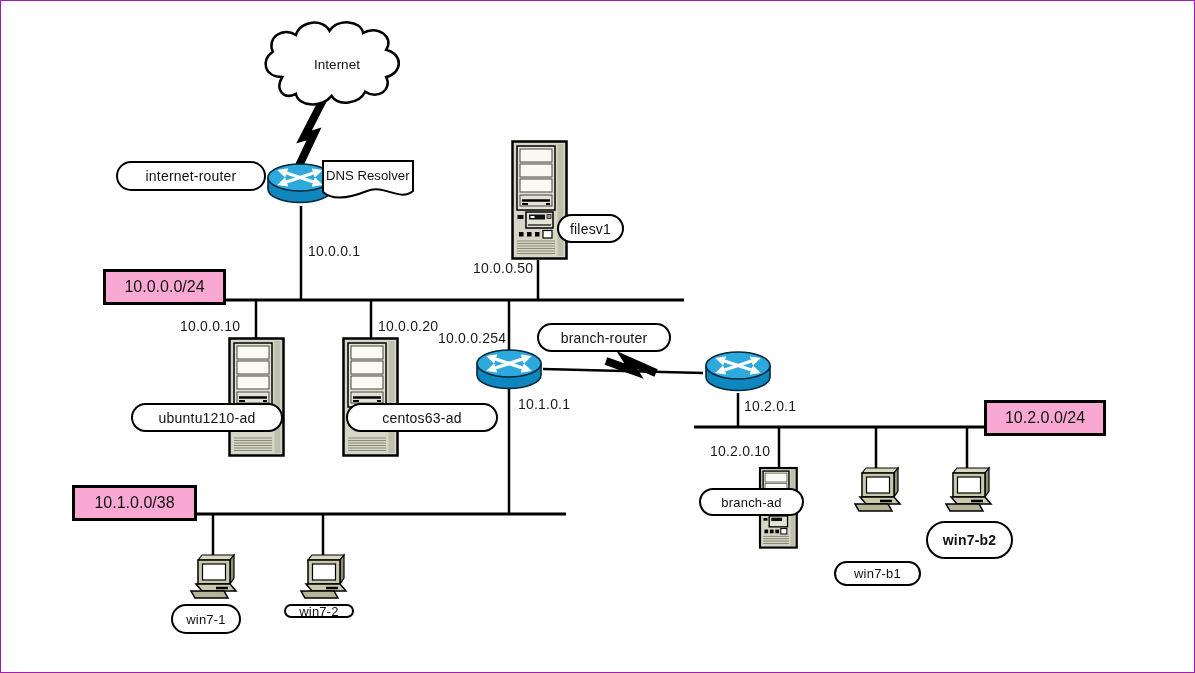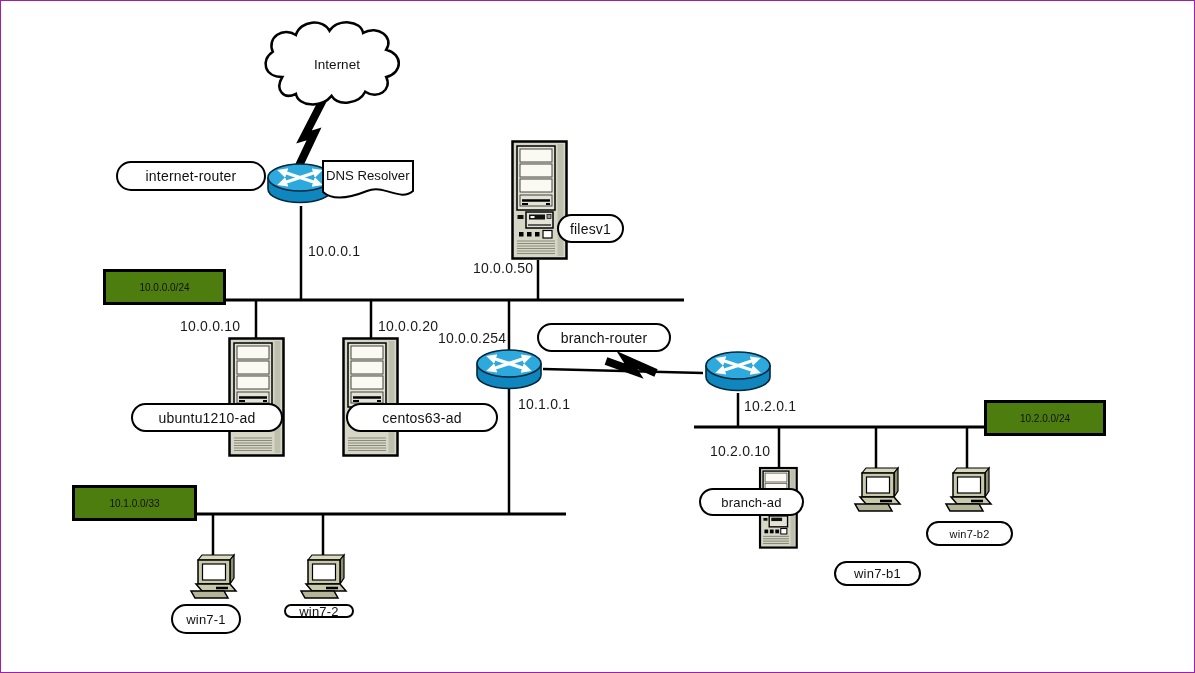--- a/index.html
+++ b/index.html
@@ -11,21 +11,21 @@
   svg.layer{position:absolute;left:0;top:0;}
   .lbl{position:absolute;white-space:nowrap;color:#1a1a1a;}
   .ip{font-size:14px;letter-spacing:.2px;}
   .oval{
     position:absolute;display:flex;align-items:center;justify-content:center;
     background:#fff;border:2.5px solid #000;border-radius:999px;
     font-size:14px;letter-spacing:.2px;box-sizing:border-box;
   }
   .netrect{
     position:absolute;display:flex;align-items:center;justify-content:center;
-    background:#4d7c0f;border:3px solid #000;font-size:10px;box-sizing:border-box;
+    background:#f9a8d4;border:3px solid #000;font-size:16px;box-sizing:border-box;
   }
   .notebox{
     position:absolute;left:612px;top:83px;width:246px;height:100px;
     background:#E6E6F5;border:2px solid #000;box-sizing:border-box;
     padding:18px 0 0 20px;font-size:15px;line-height:22px;
   }
   .cloudlbl{position:absolute;left:298px;top:56px;width:76px;text-align:center;font-size:13.5px;}
   .doclbl{position:absolute;left:325px;top:167px;font-size:13.2px;}
 </style>
 </head>
@@ -271,20 +271,20 @@
   <div class="lbl ip" style="left:517px;top:395px;">10.1.0.1</div>
 
   <div class="lbl ip" style="left:743px;top:397px;">10.2.0.1</div>
 
   <div class="netrect" style="left:983px;top:399px;width:122px;height:36px;">10.2.0.0/24</div>
 
   <div class="lbl ip" style="left:709px;top:442px;">10.2.0.10</div>
   <div class="oval" style="left:698px;top:487px;width:105px;height:28px;font-size:13px;">branch-ad</div>
 
   <div class="oval" style="left:833px;top:520px;width:87px;height:25px;font-size:13px;margin-top:40px;">win7-b1</div>
-  <div class="oval" style="left:925px;top:520px;width:87px;height:25px;font-size:11px;">win7-b2</div>
-
-  <div class="netrect" style="left:71px;top:484px;width:125px;height:36px;">10.1.0.0/33</div>
+  <div class="oval" style="left:925px;top:520px;width:87px;height:38px;font-size:14px;font-weight:bold;">win7-b2</div>
+
+  <div class="netrect" style="left:71px;top:484px;width:125px;height:36px;">10.1.0.0/38</div>
 
   <div class="oval" style="left:170px;top:603px;width:70px;height:30px;font-size:13px;">win7-1</div>
   <div class="oval" style="left:283px;top:603px;width:70px;height:14px;font-size:13px;">win7-2</div>
 
 </div>
 
 </body></html>

